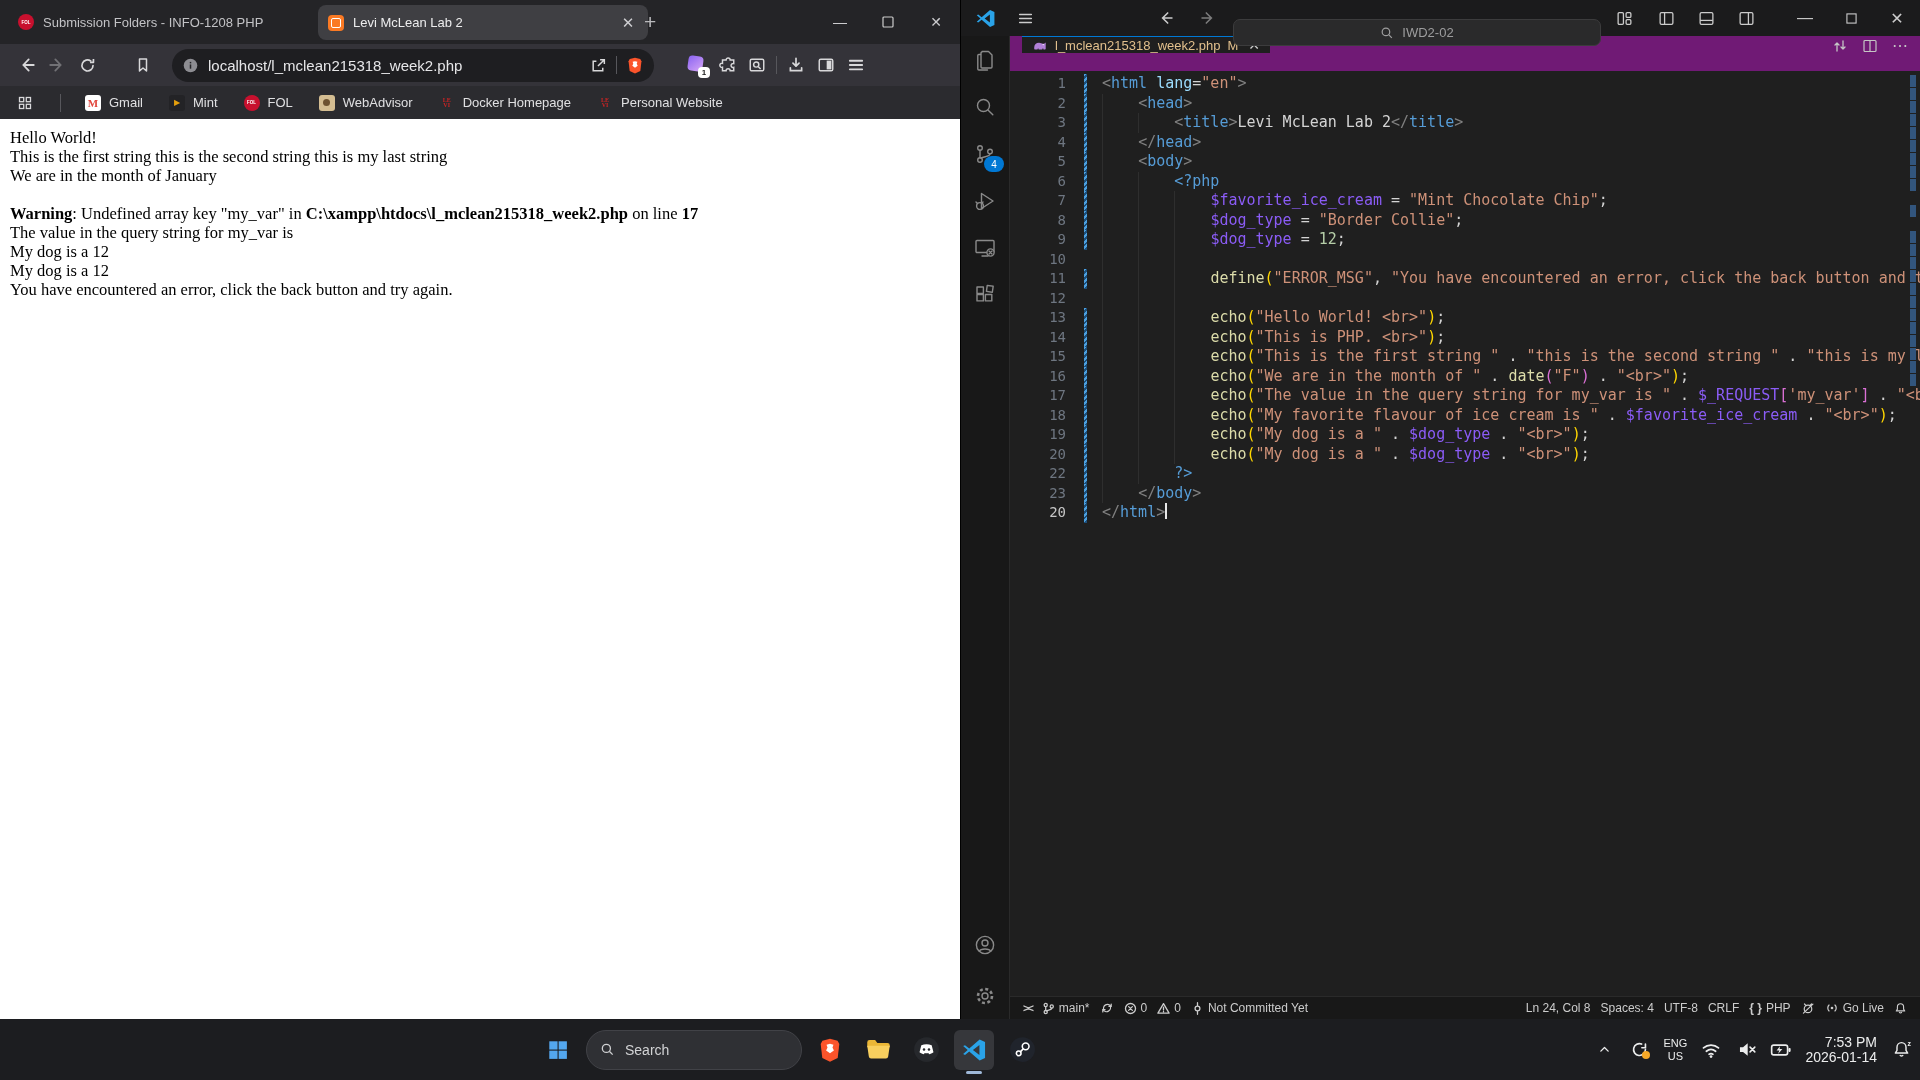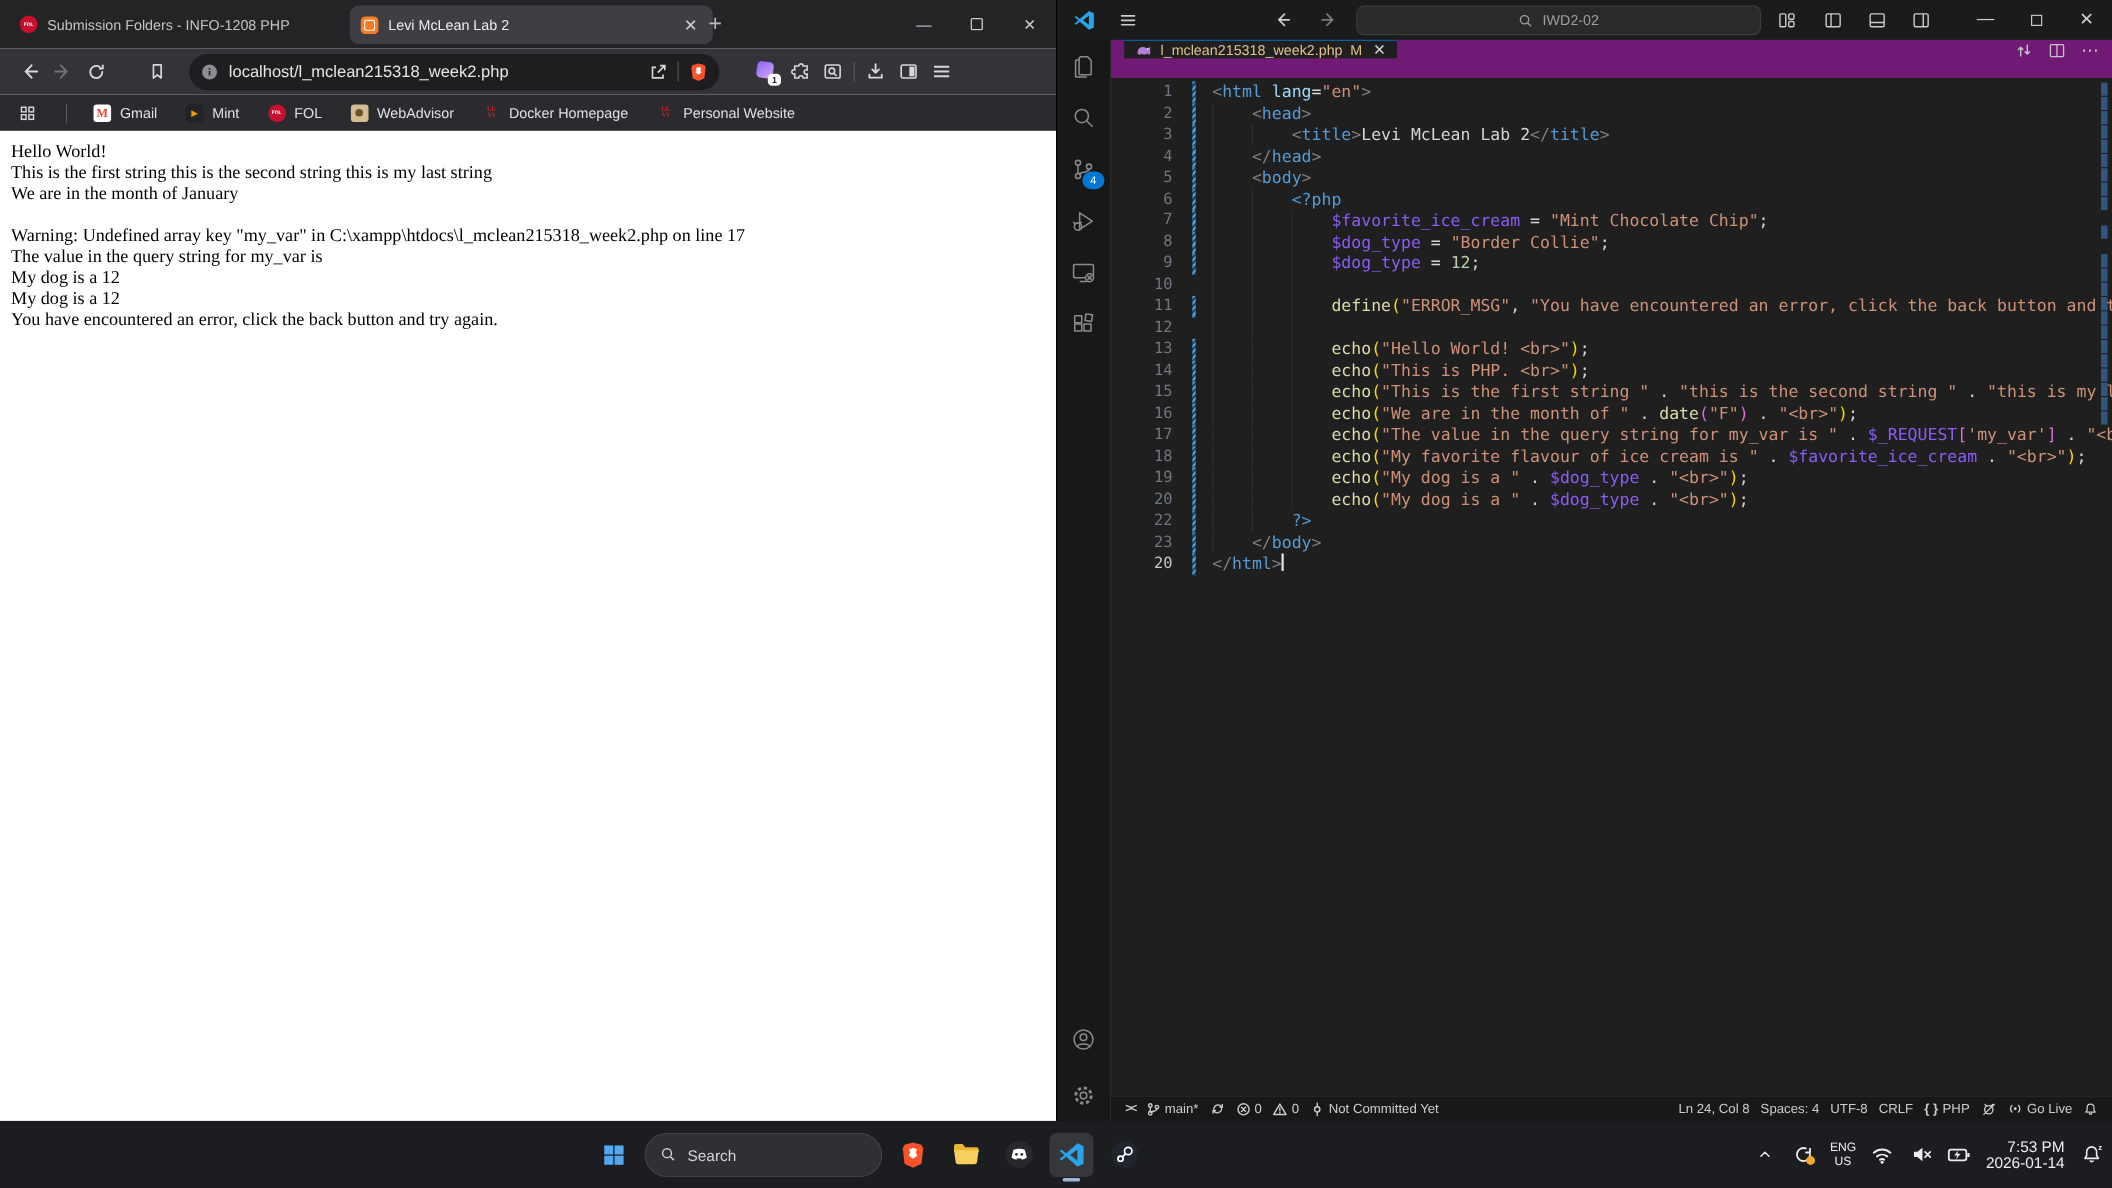--- a/index.html
+++ b/index.html
@@ -40,27 +40,27 @@
   .leo{position:relative;width:22px;height:22px}
   .leo b{position:absolute;left:2px;top:2px;width:15px;height:15px;border-radius:4px;
     background:linear-gradient(135deg,#8a63f2,#d6a6f5);transform:rotate(8deg)}
   .leo i{position:absolute;right:-2px;bottom:-2px;width:12px;height:11px;background:#fff;border-radius:4px;
     color:#222;font:bold 8px/11px "Liberation Sans",sans-serif;text-align:center;font-style:normal}
   .b-books{height:33px;background:#2b2b2f;display:flex;align-items:center;padding:0 14px;gap:24px;flex:none}
   .bm{display:flex;align-items:center;gap:8px;color:#e0e0e2;font-size:13px;white-space:nowrap}
   .b-page{flex:1;background:#fff;color:#000;font-family:"Liberation Serif",serif;font-size:16.5px;
     line-height:19px;padding:9px 10px;overflow:hidden}
   .pline{min-height:19px}
-  .pline b{font-weight:normal}
+  .pline b{font-weight:bold}
 
   
   .vscode{width:960px;flex:none;display:flex;flex-direction:column;background:#1f1f1f;border-left:1px solid #000;box-sizing:border-box}
   .v-title{height:36px;background:#1b1b1c;position:relative;flex:none;color:#cccccc}
   .v-title .vt{position:absolute;top:0;height:36px;display:flex;align-items:center}
-  .cmdcenter{position:absolute;left:272px;top:5px;width:366px;height:25px;background:#2a2a2b;
+  .cmdcenter{position:absolute;left:272px;top:19px;width:366px;height:25px;background:#2a2a2b;
     border:1px solid #3c3c3d;border-radius:7px;display:flex;align-items:center;justify-content:center;
     gap:8px;color:#9d9d9e;font-size:13px}
   .vwin span{width:46px;height:36px;display:flex;align-items:center;justify-content:center;color:#cccccc}
   .v-body{flex:1;display:flex;min-height:0}
   .activity{width:48px;flex:none;background:#181818;display:flex;flex-direction:column;align-items:center;
     border-right:1px solid #2a2a2a}
   .abtn{width:48px;height:47px;display:flex;align-items:center;justify-content:center;color:#8a8a8a;position:relative}
   .abtn .badge{position:absolute;right:5px;bottom:5px;min-width:16px;height:16px;border-radius:9px;background:#0078d4;
     color:#fff;font-size:10px;display:flex;align-items:center;justify-content:center;padding:0 2px}
   .a-bottom{margin-top:auto;padding-bottom:4px}

